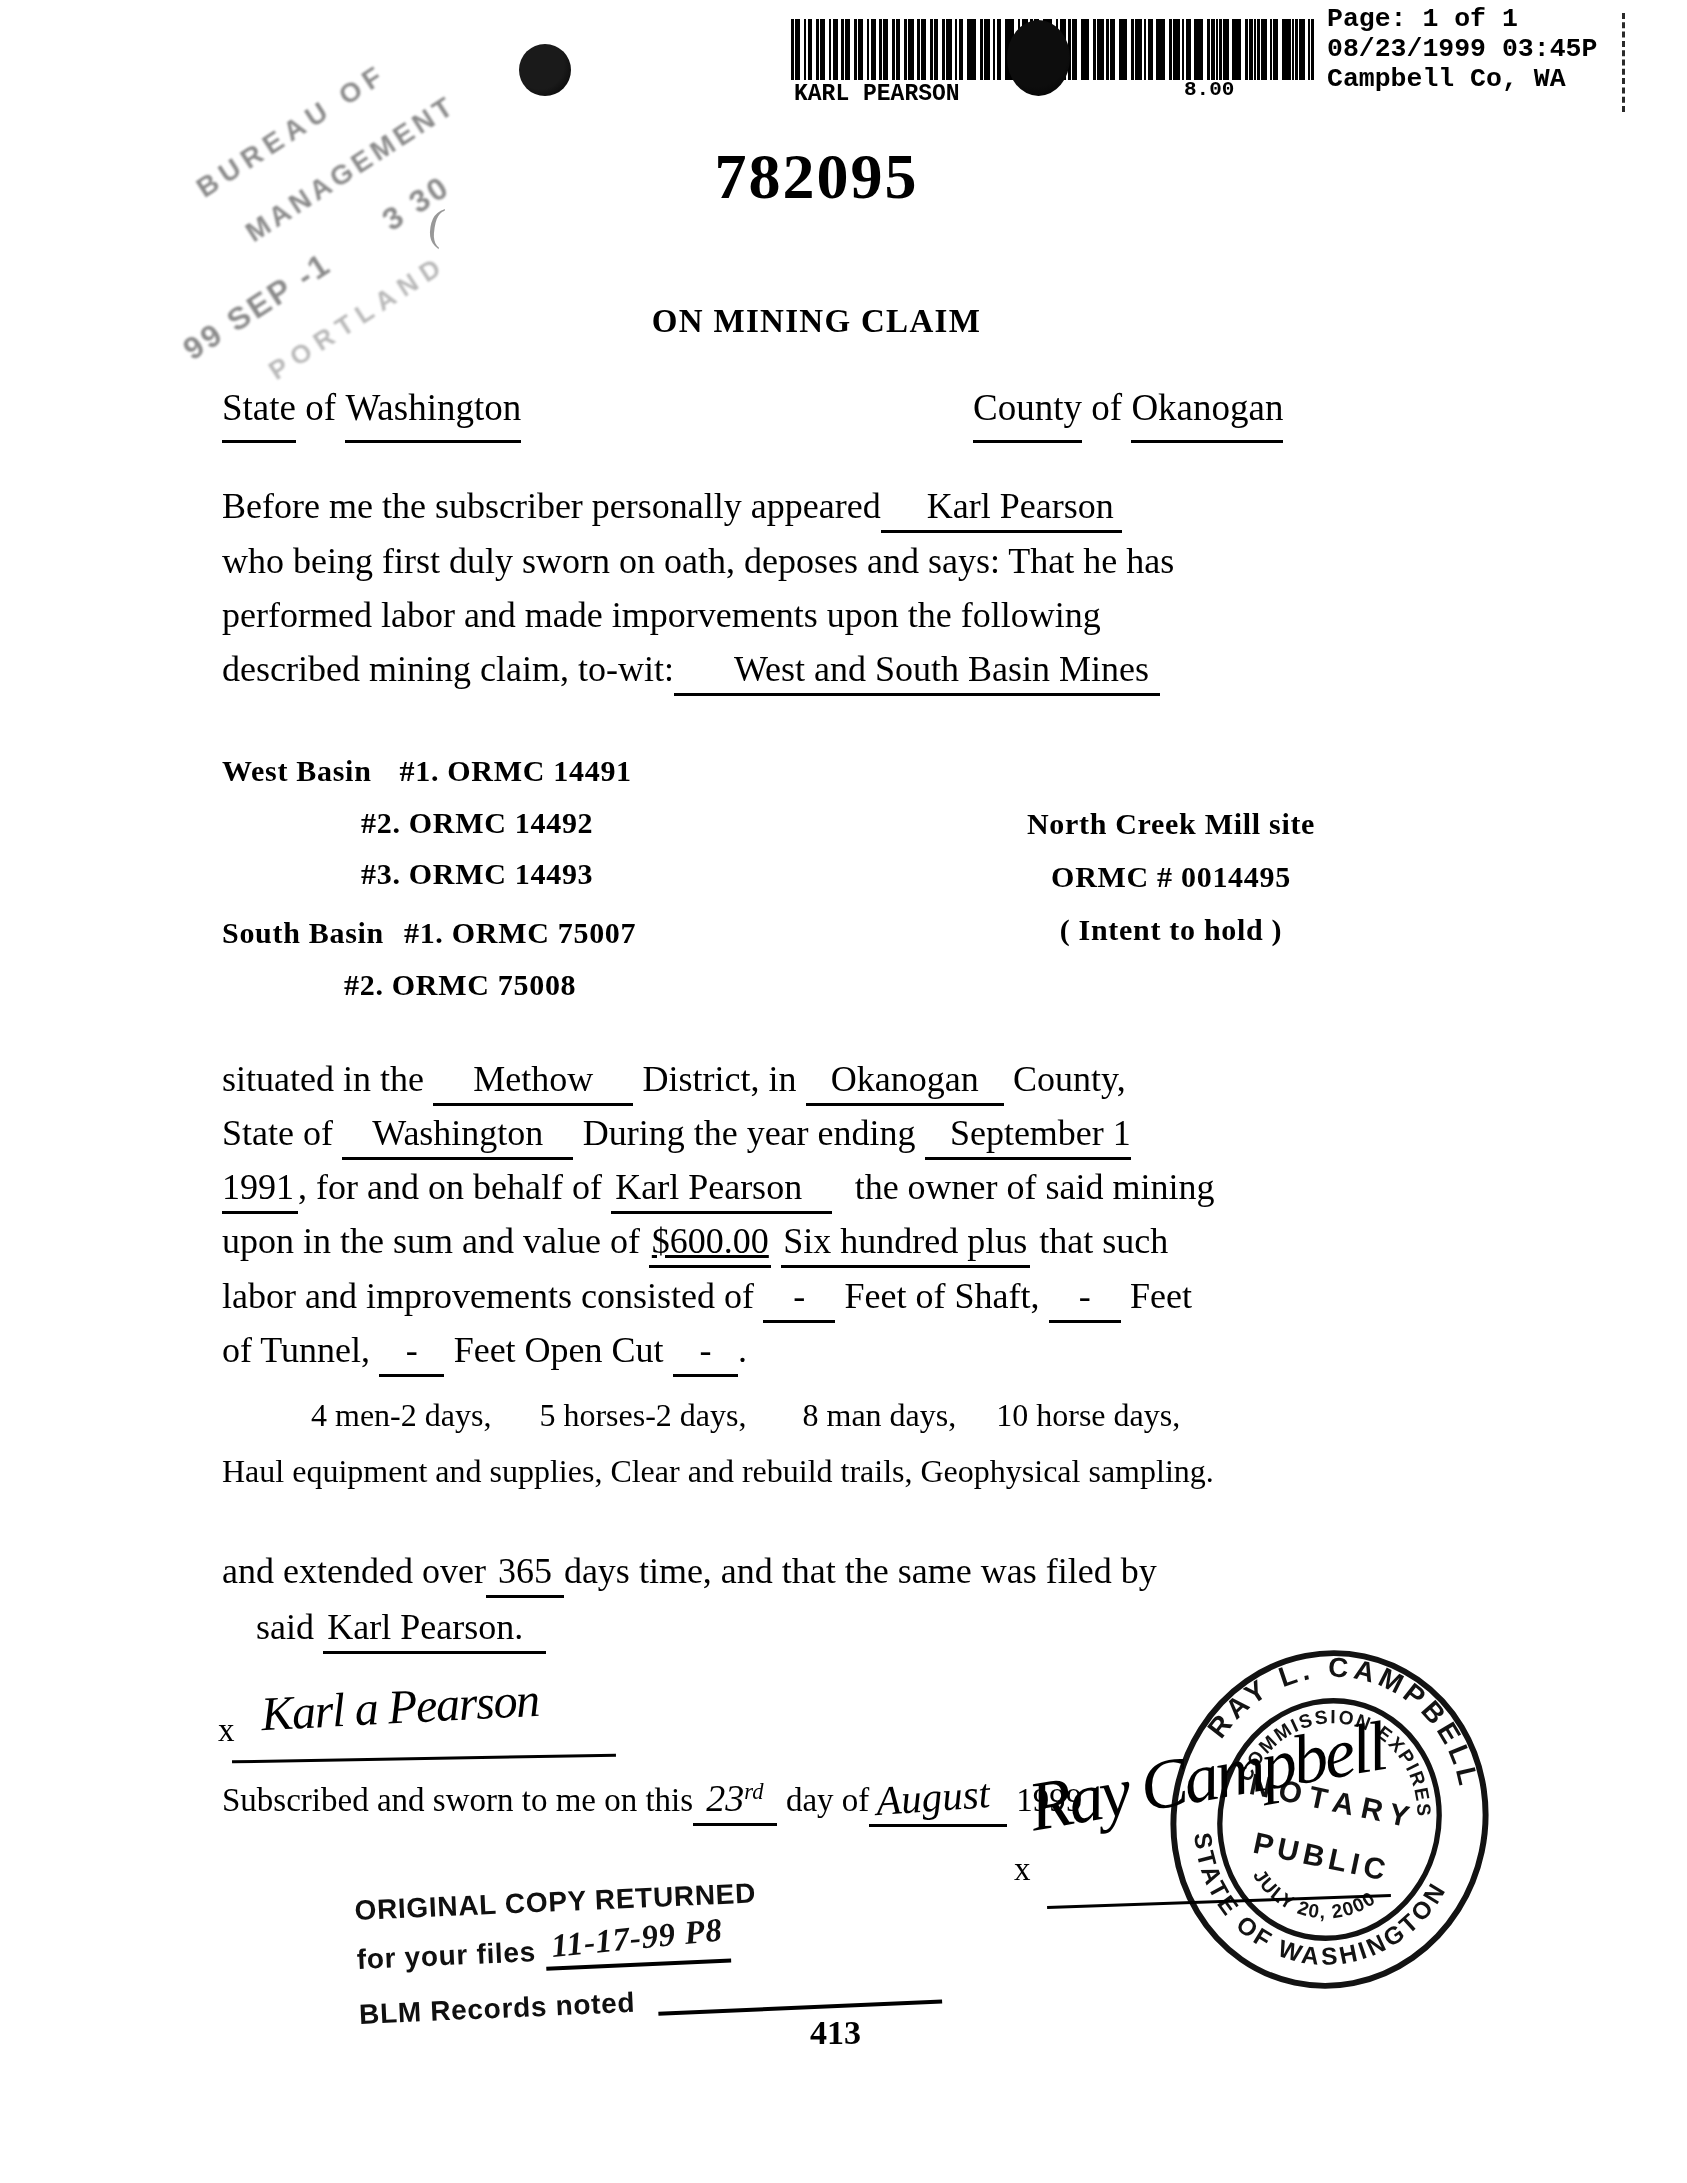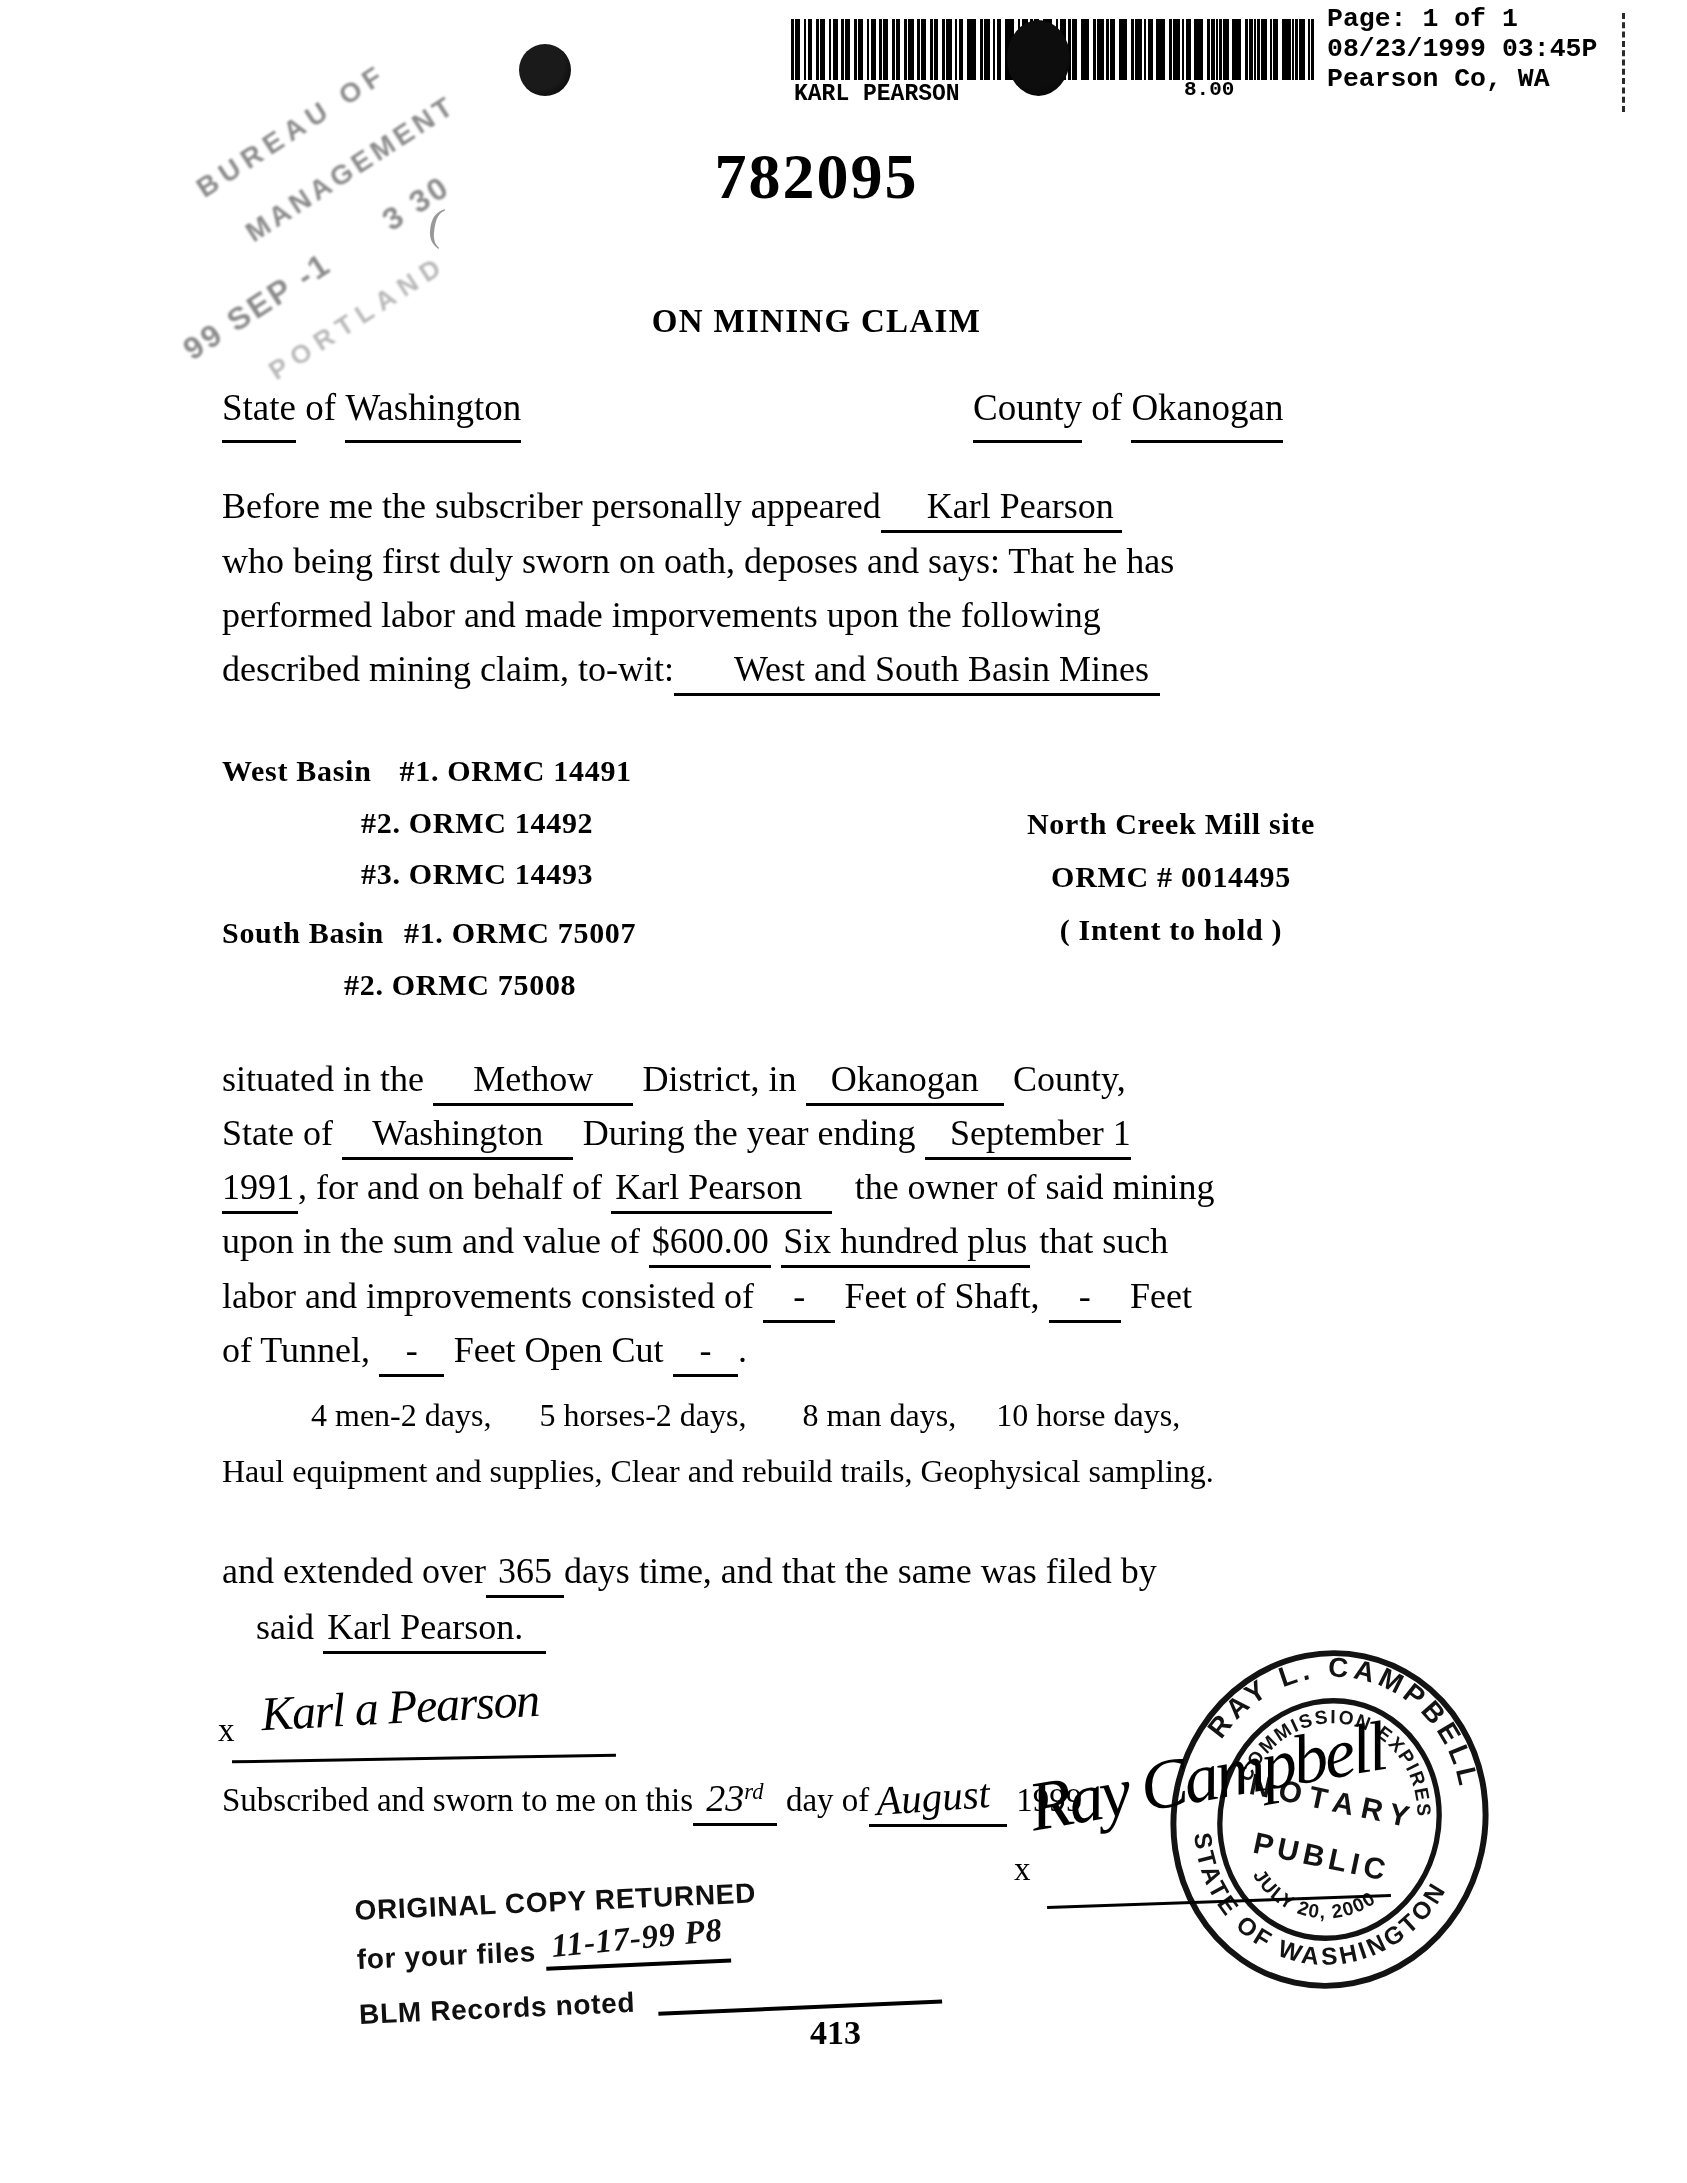--- a/index.html
+++ b/index.html
@@ -40,21 +40,21 @@
        background:radial-gradient(circle at 40% 40%, #1a1a1a 0 55%, #000 100%);"></div>
 
   <div class="abs barcode" style="left:791px;top:18.5px;width:523px;height:61px;"></div>
   <div class="abs" style="left:1007px;top:20px;width:63px;height:76px;border-radius:50%;
        background:radial-gradient(circle at 45% 45%, #0d0d0d 0 60%, #000 100%);"></div>
   <div class="abs mono" style="left:794px;top:81px;font-size:23px;">KARL PEARSON</div>
   <div class="abs mono" style="left:1184px;top:78px;font-size:21px;">8.00</div>
   <div class="abs mono" style="left:1327px;top:4px;font-size:26.5px;line-height:30px;">
     <div>Page: 1 of 1</div>
     <div>08/23/1999 03:45P</div>
-    <div>Pearson Co, WA</div>
+    <div>Campbell Co, WA</div>
   </div>
   <div class="abs" style="left:1622px;top:13.2px;height:99px;border-left:3.3px dashed #2a2a2a;"></div>
 
   <div class="abs b" style="left:155px;top:140px;width:1323px;text-align:center;font-size:64px;letter-spacing:2px;">782095</div>
   <div class="abs" style="left:429px;top:198px;font-size:45px;opacity:.4;transform:rotate(9deg);">(</div>
   <div class="abs b" style="left:155px;top:303px;width:1323px;text-align:center;font-size:33px;letter-spacing:1.3px;">ON MINING CLAIM</div>
 
   <div class="tl" style="left:222px;top:387px;font-size:37px;"><span class="u">State</span><span class="g">of</span><span class="u g">Washington</span></div>
   <div class="tl" style="left:973px;top:387px;font-size:37px;"><span class="u">County</span><span class="g">of</span><span class="u g">Okanogan</span></div>
 
@@ -72,21 +72,21 @@
     <div>ORMC # 0014495</div>
     <div>( Intent to hold )</div>
   </div>
 
   <div class="tl b" style="left:222px;top:916px;font-size:30px;letter-spacing:0.7px;"><span>South Basin</span><span style="margin-left:20px;">#1. ORMC 75007</span></div>
   <div class="tl b" style="left:344px;top:968px;font-size:30px;letter-spacing:0.7px;">#2. ORMC 75008</div>
 
   <div class="tl" style="left:222px;top:1059px;"><span>situated in the</span><span class="fl g" style="padding:0 40px 2.6px 40px;">Methow</span><span class="g">District, in</span><span class="fl g" style="padding:0 25px 2.6px 25px;">Okanogan</span><span class="g">County,</span></div>
   <div class="tl" style="left:222px;top:1113px;"><span>State of</span><span class="fl g" style="padding:0 30px 2.6px 30px;">Washington</span><span class="g">During the year ending</span><span class="fl g" style="padding:0 0 2.6px 25px;">September 1</span></div>
   <div class="tl" style="left:222px;top:1167px;"><span class="fl" style="padding:0 4px 2.6px 0;">1991</span><span>, for and on behalf of</span><span class="fl g" style="padding:0 30px 2.6px 4px;">Karl Pearson</span><span class="G">the owner of said mining</span></div>
-  <div class="tl" style="left:222px;top:1221px;"><span>upon in the sum and value of</span><span class="fl g" style="padding:0 2.6px 2.6px 2.6px;">$600.00</span><span class="fl g" style="padding:0 2.6px 2.6px 2.6px;">Six hundred plus</span><span class="g">that such</span></div>
+  <div class="tl" style="left:222px;top:1221px;"><span>upon in the sum and value of</span><span class="fl g" style="padding:0 2.6px 2.6px 2.6px;text-decoration:underline;">$600.00</span><span class="fl g" style="padding:0 2.6px 2.6px 2.6px;">Six hundred plus</span><span class="g">that such</span></div>
   <div class="tl" style="left:222px;top:1276px;"><span>labor and improvements consisted of</span><span class="fl g" style="padding:0 30px 2.6px 30px;">-</span><span class="g">Feet of Shaft,</span><span class="fl g" style="padding:0 30px 2.6px 30px;">-</span><span class="g">Feet</span></div>
   <div class="tl" style="left:222px;top:1330px;text-align:center;"><span>of Tunnel,</span><span class="fl g" style="padding:0 26.5px 2.6px 26.5px;">-</span><span class="g">Feet Open Cut</span><span class="fl g" style="padding:0 26.5px 2.6px 26.5px;">-</span><span>.</span></div>
 
   <div class="tl pre" style="left:311px;top:1397px;font-size:32px;">4 men-2 days,      5 horses-2 days,       8 man days,     10 horse days,</div>
   <div class="tl pre" style="left:222px;top:1453px;font-size:32px;">Haul equipment and supplies, Clear and rebuild trails, Geophysical sampling.</div>
 
   <div class="tl" style="left:222px;top:1551px;"><span>and extended over</span><span class="fl" style="padding:0 12px 2.6px 12px;">365</span><span>days time, and that the same was filed by</span></div>
   <div class="tl" style="left:222px;top:1607px;margin-left:34px;"><span>said</span><span class="fl g" style="padding:0 23px 2.6px 4px;">Karl Pearson.</span></div>
 
   <div class="tl" style="left:218px;top:1712px;font-size:33px;">x</div>

